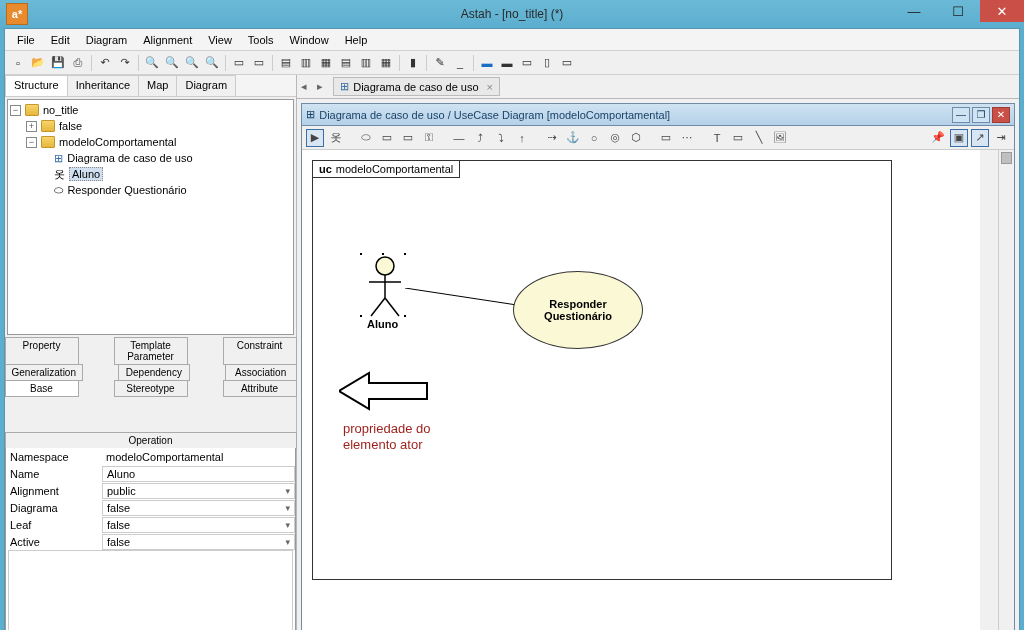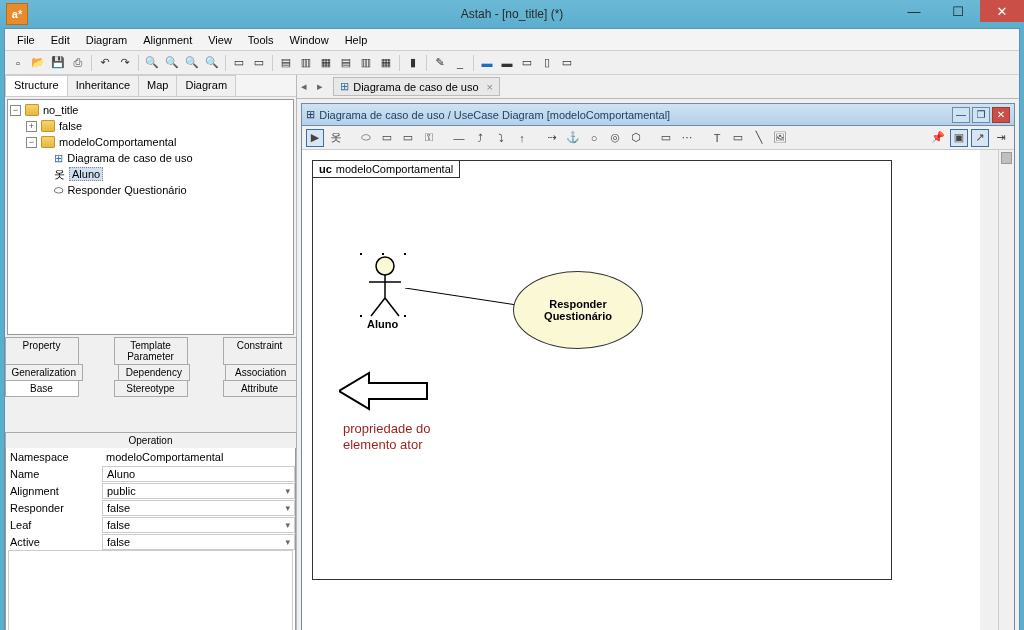--- a/index.html
+++ b/index.html
@@ -227,21 +227,21 @@
               </div>
             </div>
           <div class="prop-row">
               <div class="prop-label">Alignment</div>
               <div class="prop-value">
                 <span>public</span>
                 <span class="dd">▾</span>
               </div>
             </div>
           <div class="prop-row">
-              <div class="prop-label">Responder</div>
+              <div class="prop-label">Diagrama</div>
               <div class="prop-value">
                 <span>false</span>
                 <span class="dd">▾</span>
               </div>
             </div>
           <div class="prop-row">
               <div class="prop-label">Leaf</div>
               <div class="prop-value">
                 <span>false</span>
                 <span class="dd">▾</span>

